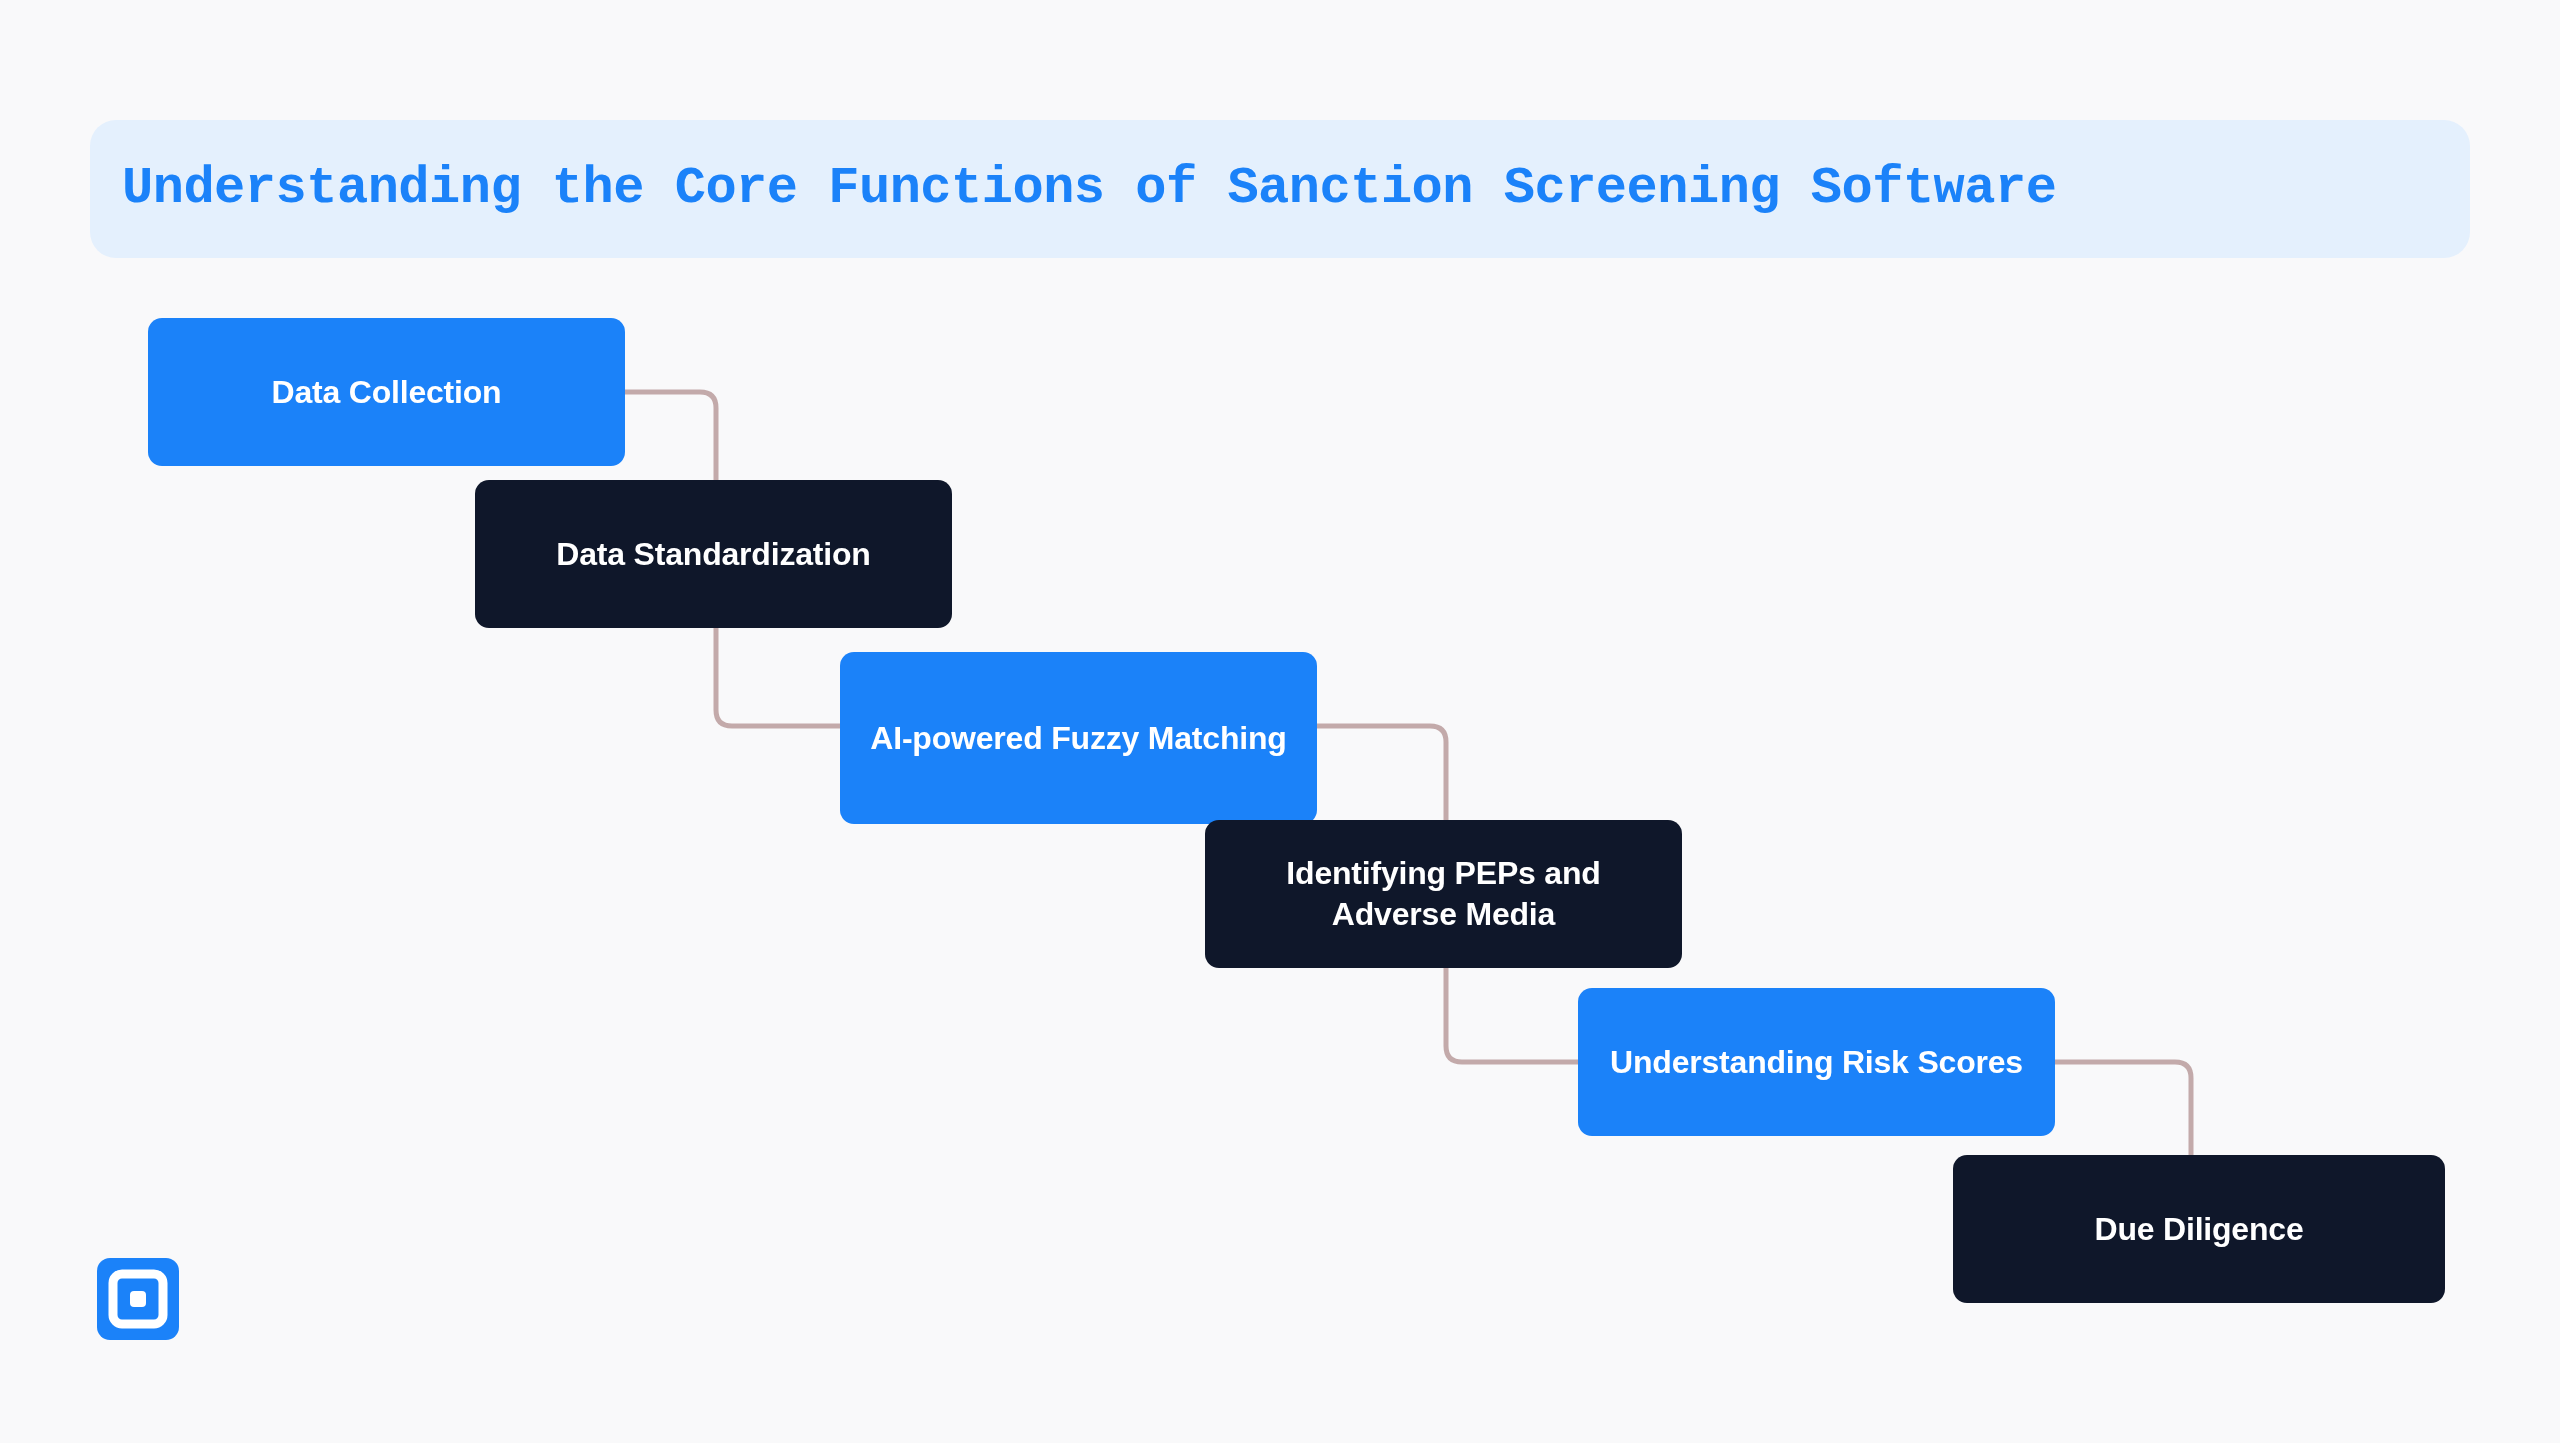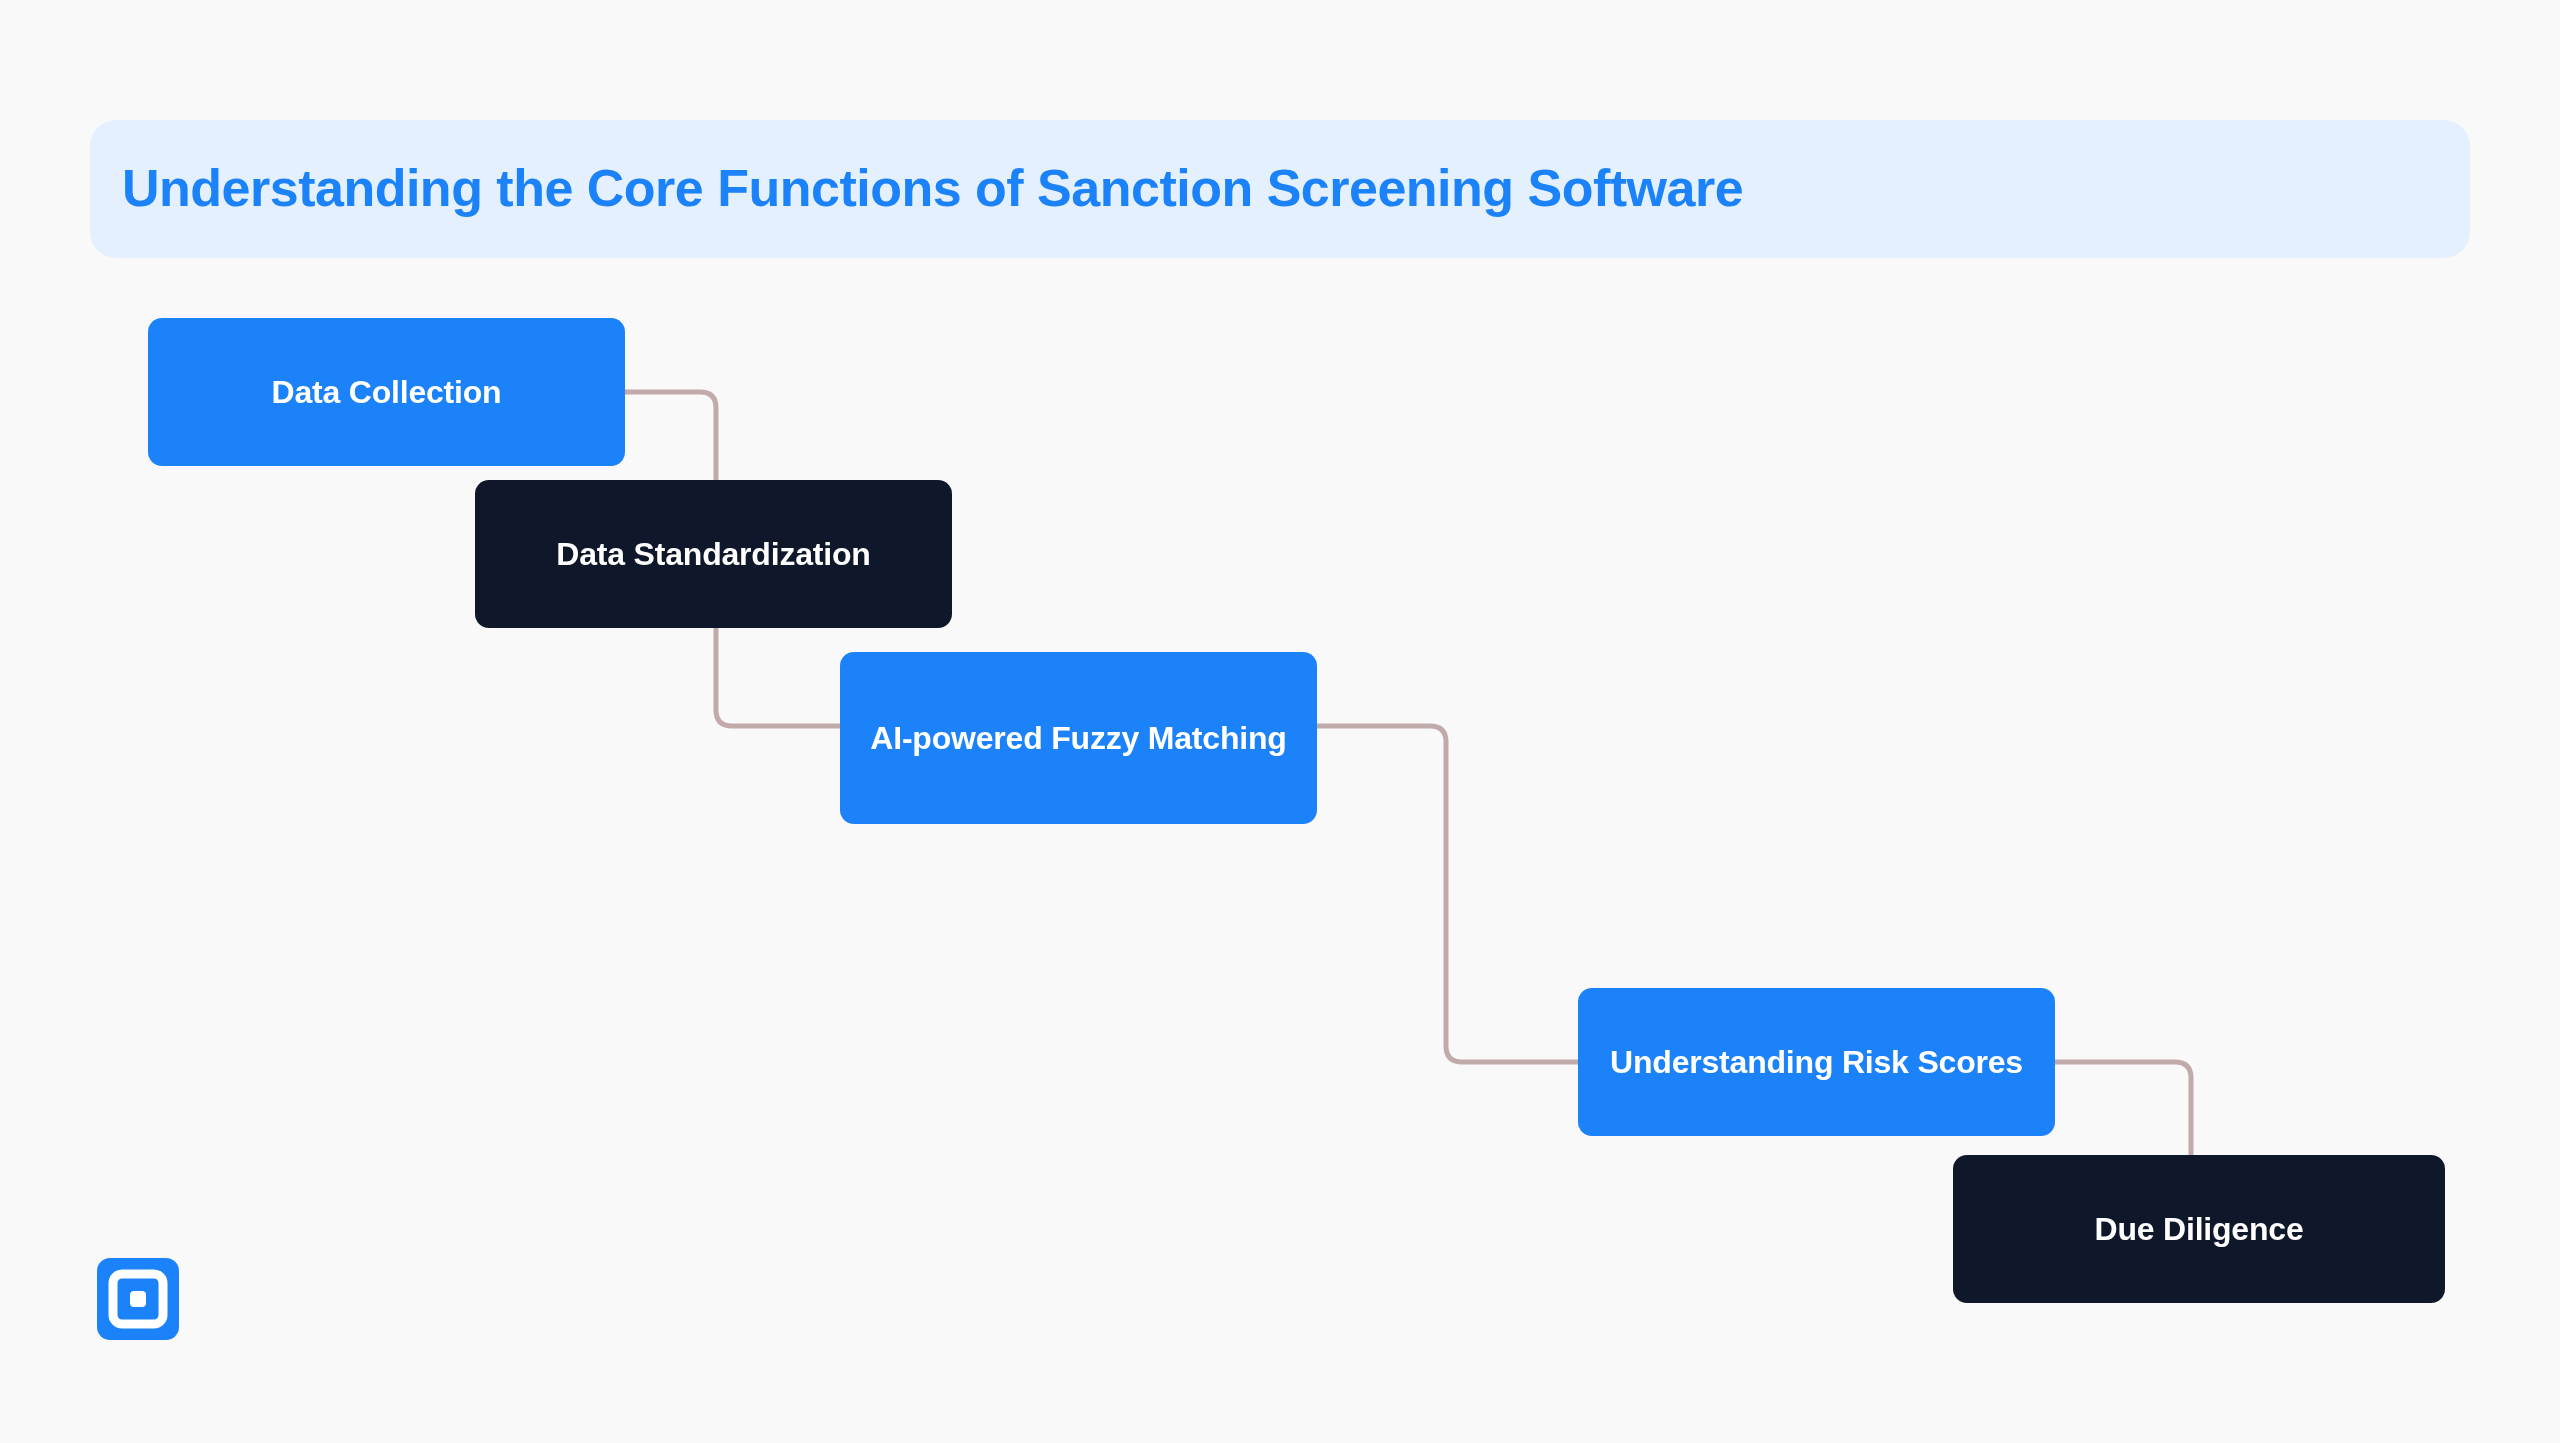--- a/index.html
+++ b/index.html
@@ -23,20 +23,21 @@
     top: 120px;
     width: 2380px;
     height: 138px;
     background: #e4f0fd;
     border-radius: 26px;
     display: flex;
     align-items: center;
     justify-content: flex-start;
     box-sizing: border-box;
     padding-left: 32px;
+    font-family: Liberation Mono, monospace;
   }
   #title-text {
     color: #1b82f9;
     font-size: 52px;
     font-weight: 700;
     letter-spacing: -0.5px;
     line-height: 1.1;
     white-space: nowrap;
   }
 
@@ -117,20 +118,23 @@
   </div>
 
   <div id="node-1" class="flow-node dark">
     <span class="node-label">Data Standardization</span>
   </div>
 
   <div id="node-2" class="flow-node accent">
     <span class="node-label">AI-powered Fuzzy Matching</span>
   </div>
 
+  <div id="node-3" class="flow-node dark">
+    <span class="node-label">Identifying PEPs and Adverse Media</span>
+  </div>
 
   <div id="node-4" class="flow-node accent">
     <span class="node-label">Understanding Risk Scores</span>
   </div>
 
   <div id="node-5" class="flow-node dark">
     <span class="node-label">Due Diligence</span>
   </div>
 
   <svg id="brand-logo" viewBox="0 0 82 82" width="82" height="82">

